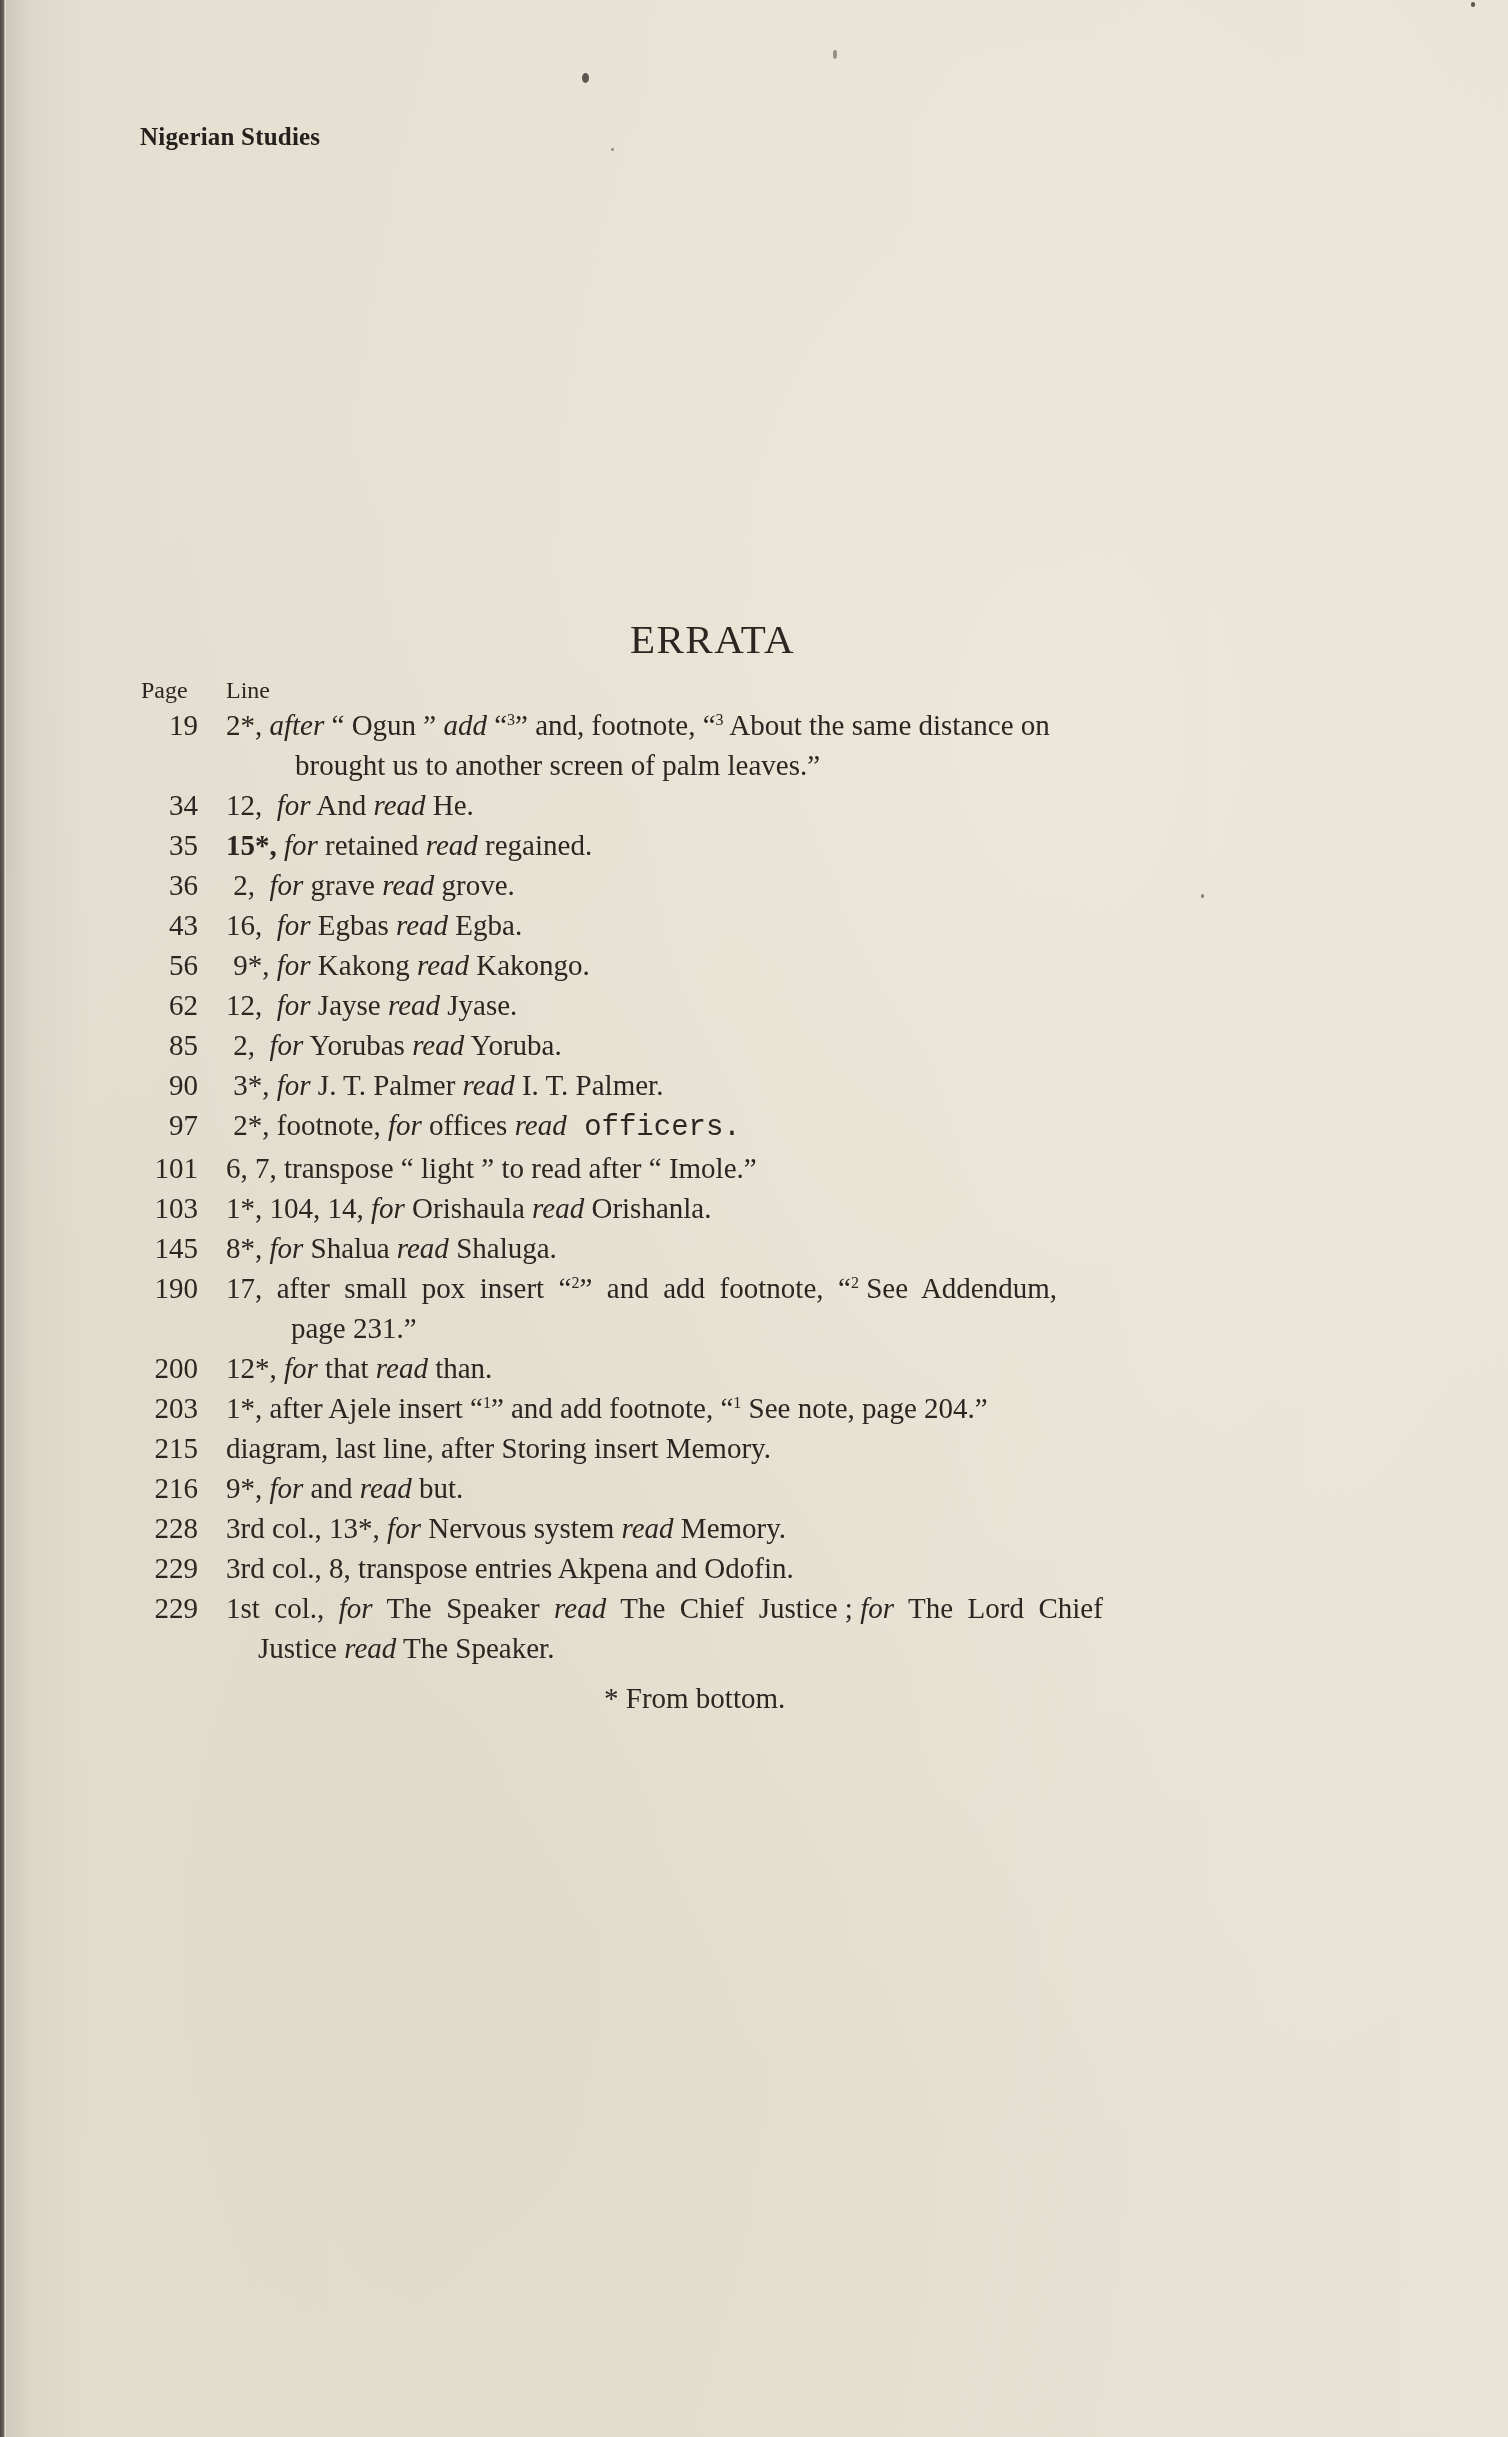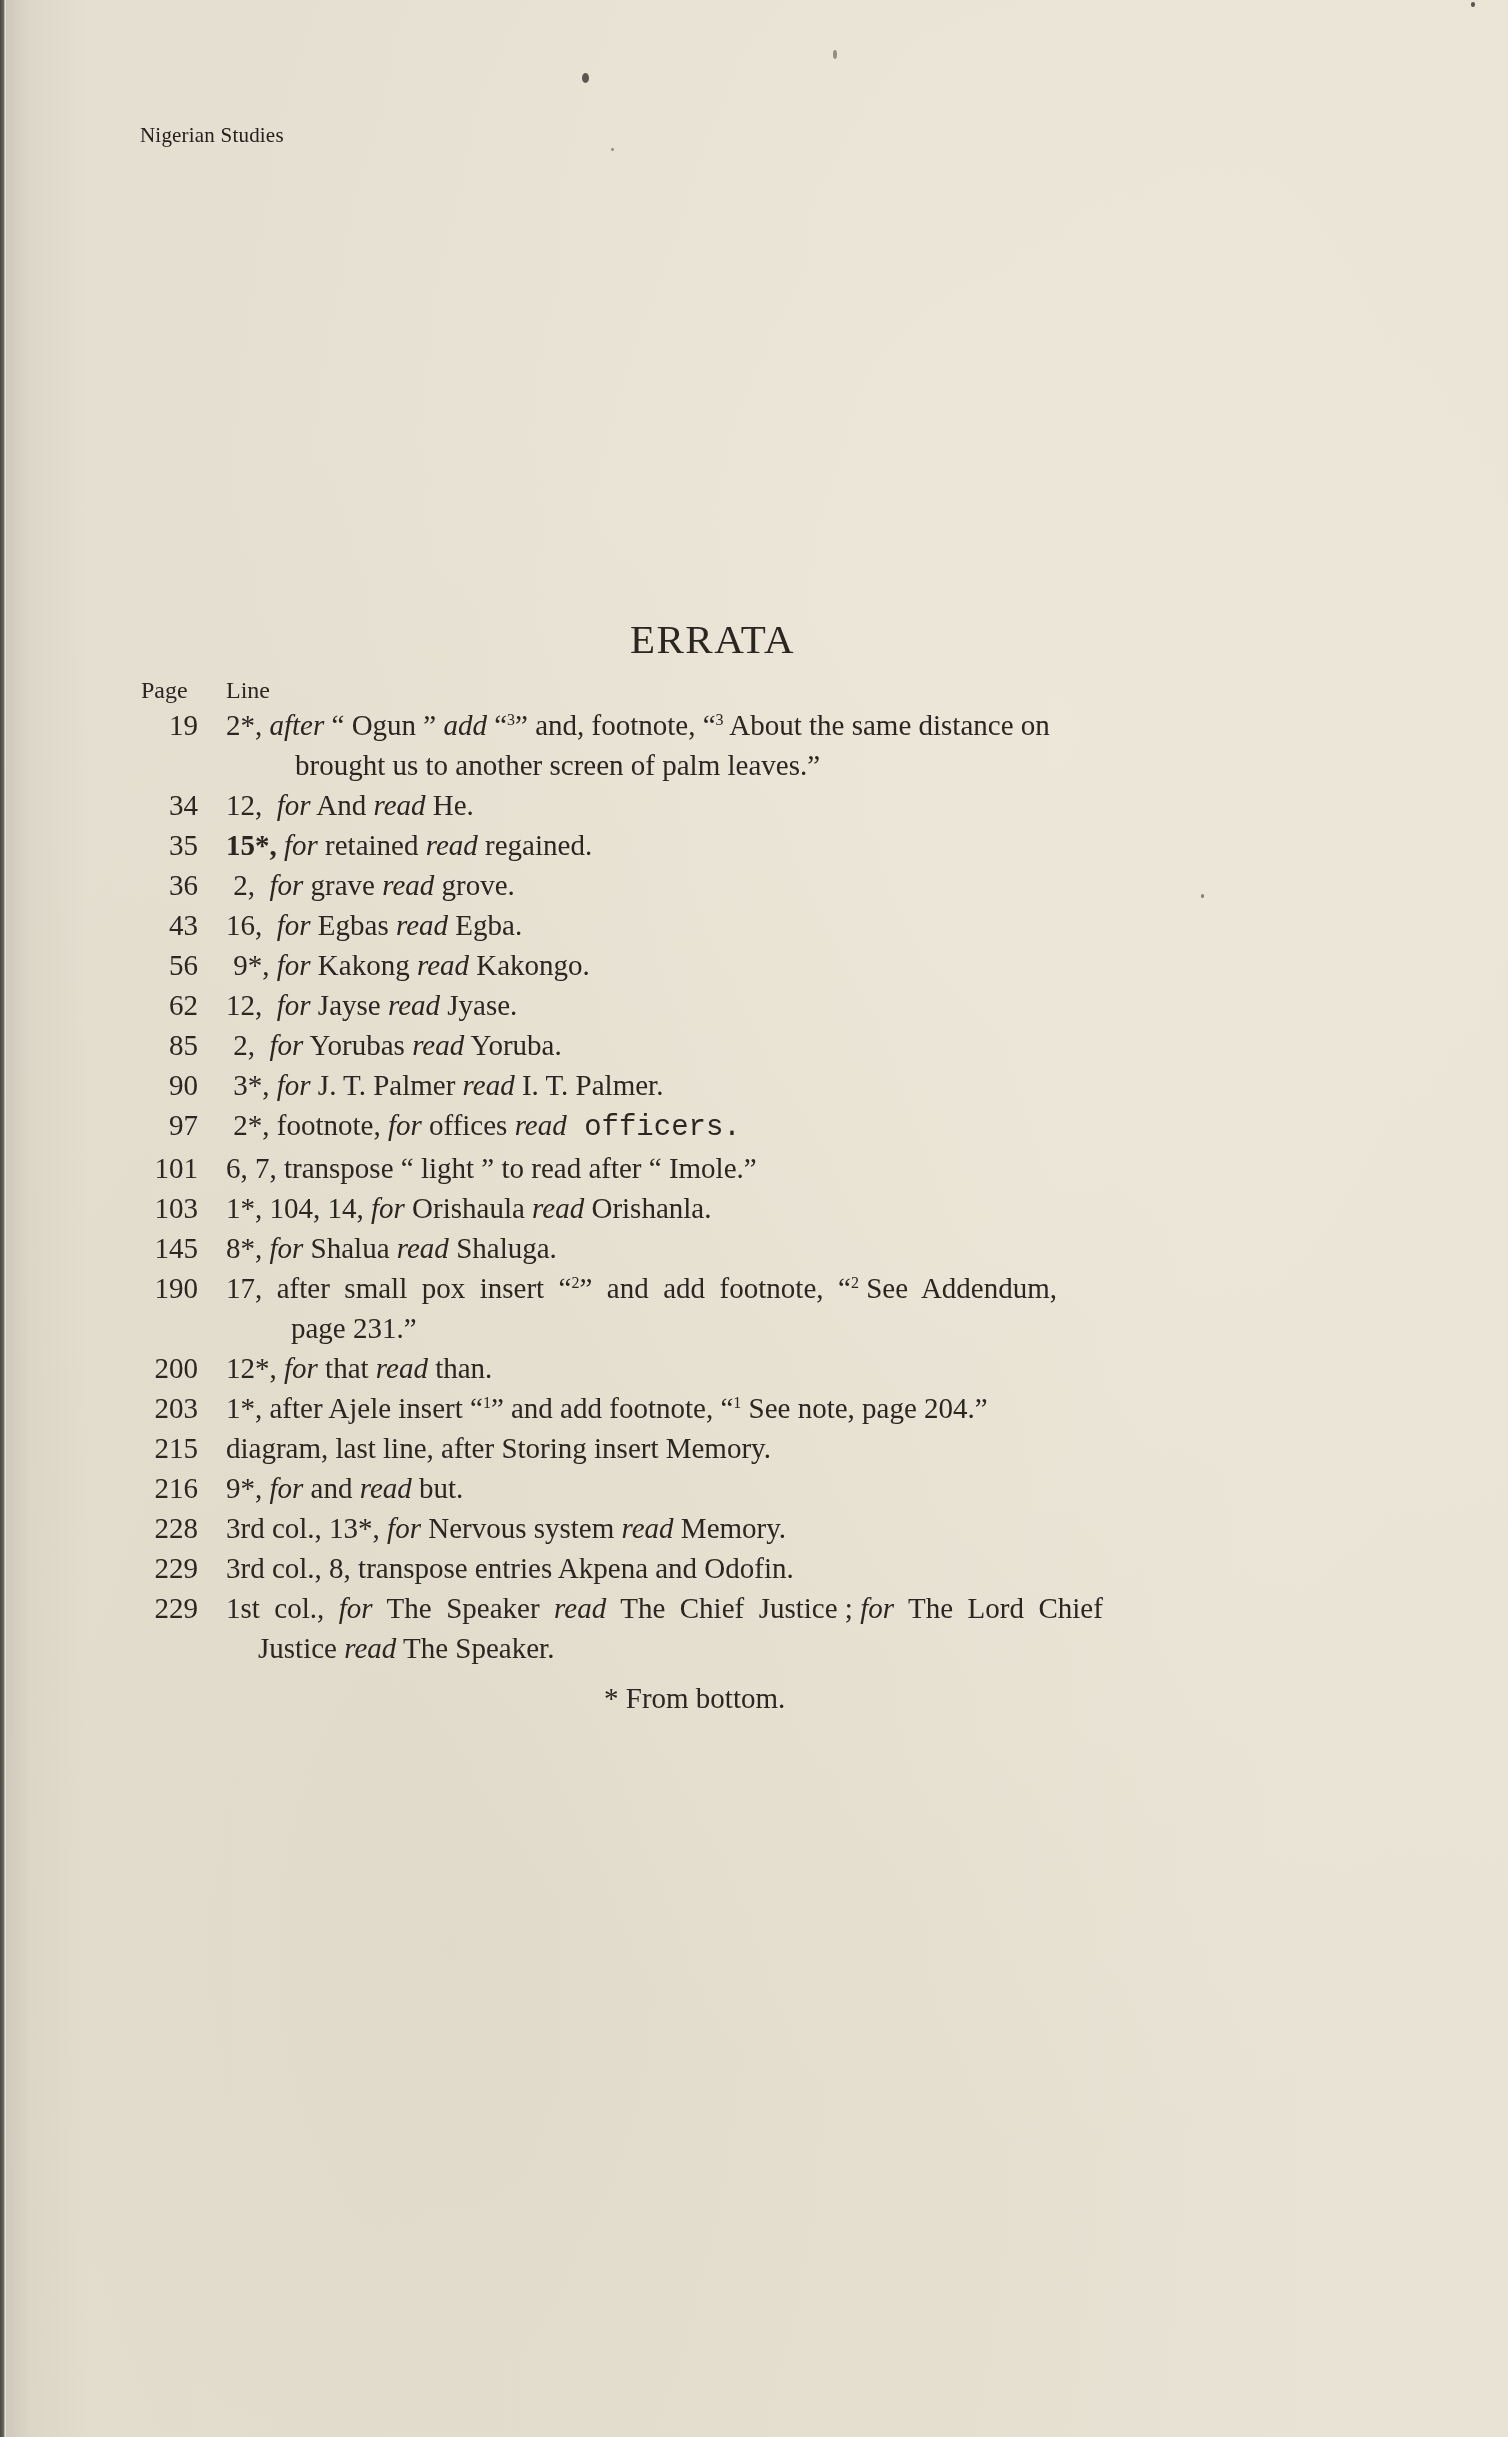--- a/index.html
+++ b/index.html
@@ -32,22 +32,22 @@
     }
     .speck {
       position: absolute;
       border-radius: 50%;
       background: #5d5550;
     }
     .running-head {
       position: absolute;
       left: 140px;
       top: 123px;
-      font-size: 21px;
-      font-weight: normal;
+      font-size: 25px;
+      font-weight: bold;
       letter-spacing: 0.2px;
       color: #23201d;
     }
     .title {
       position: absolute;
       left: 0;
       width: 1425px;
       top: 615px;
       text-align: center;
       font-size: 41px;

